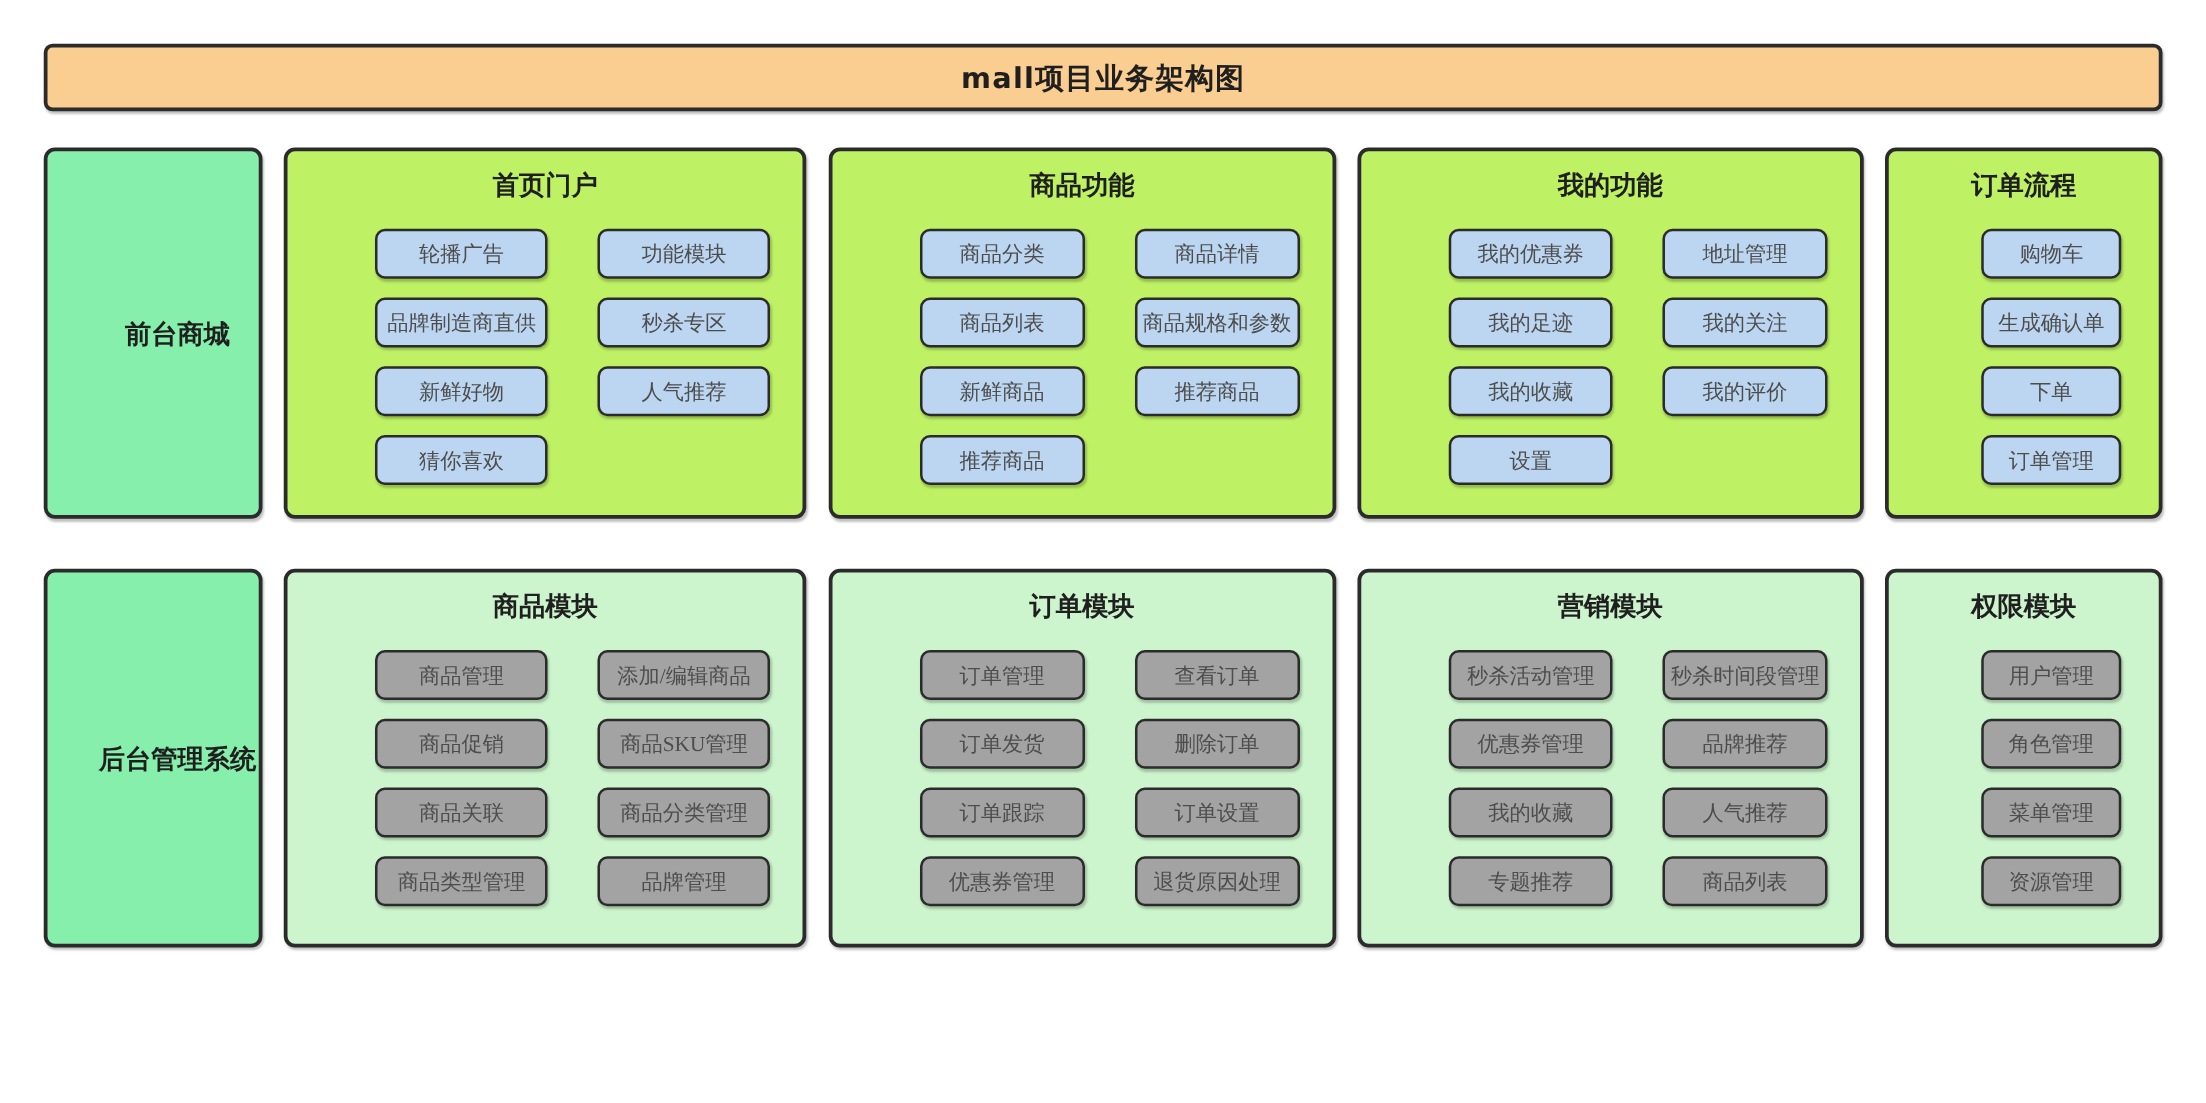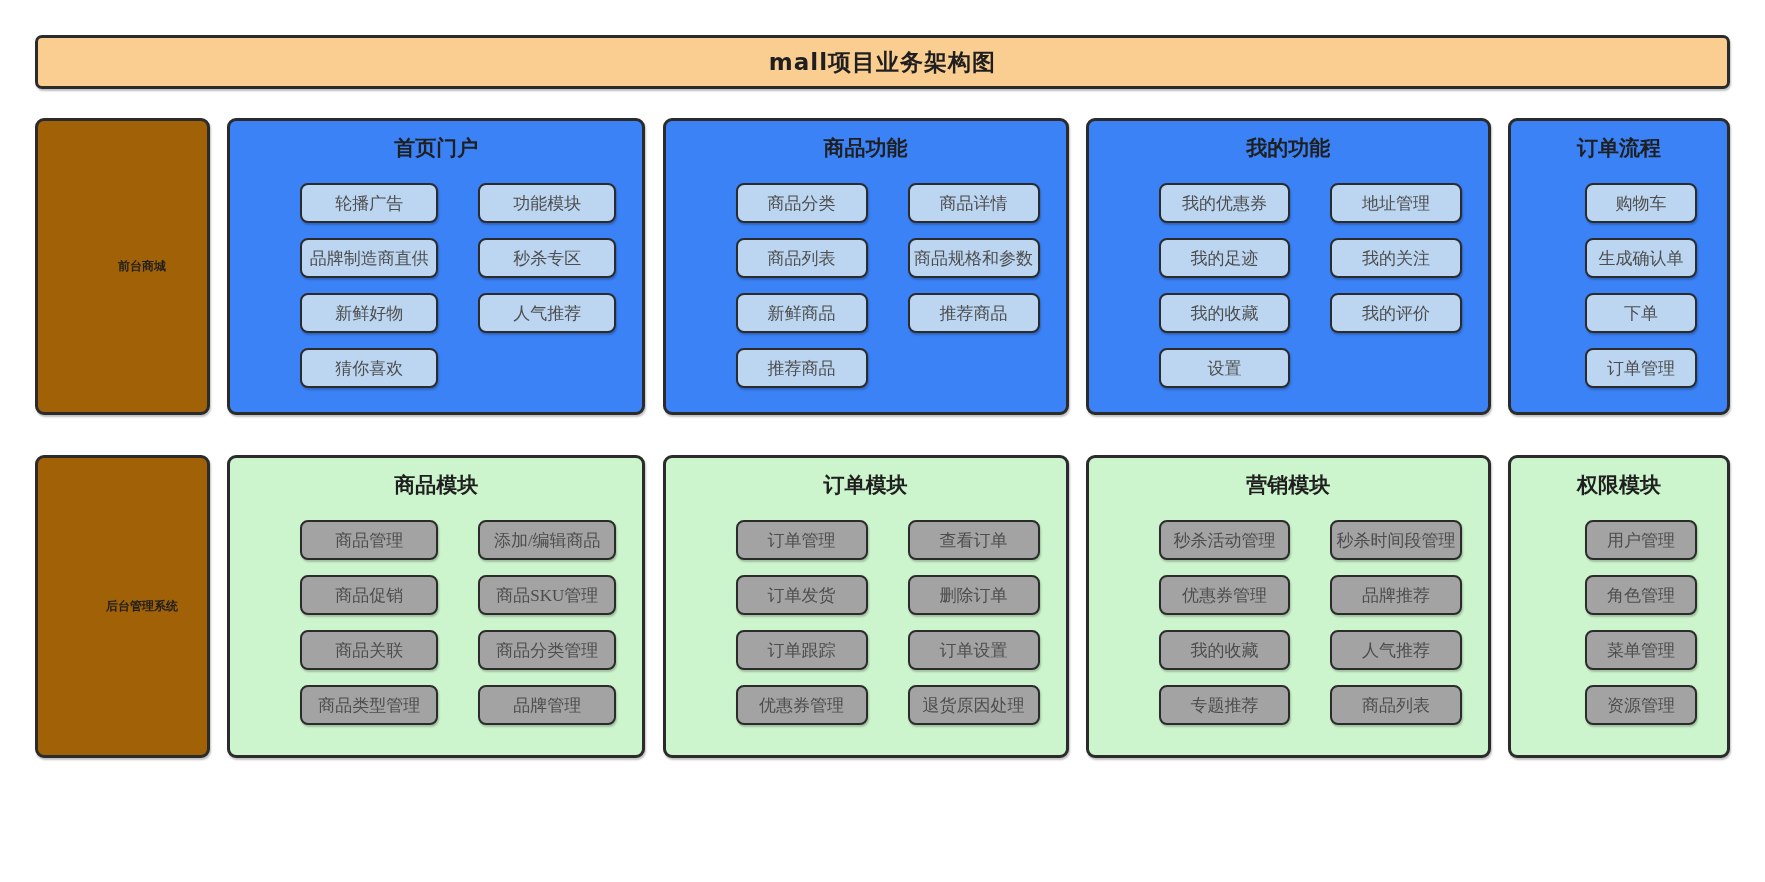--- a/index.html
+++ b/index.html
@@ -19,32 +19,32 @@
   .section {
     position:absolute; left:35px; width:1695px;
     display:flex; justify-content:space-between;
   }
   .section.top    { top:118px; height:297px; }
   .section.bottom { top:455px; height:303px; }
   .sidebar {
     width:175px; height:100%;
     border:3px solid #2b2b2b; border-radius:9px;
     display:flex; align-items:center; justify-content:center;
-    font-size:12px; font-weight:bold;
-    background:#a16207;
+    font-size:21px; font-weight:bold;
+    background:#86efac;
     box-shadow:1px 2px 2px rgba(0,0,0,.25);
     padding-left:39px;
   }
   .panels { display:contents; }
   .panel {
     height:100%; border:3px solid #2b2b2b; border-radius:9px;
     padding-top:12px;
     box-shadow:1px 2px 2px rgba(0,0,0,.25);
   }
-  .panel.yellow { background:#3b82f6; }
+  .panel.yellow { background:#bef264; }
   .panel.green  { background:#CDF5CD; }
   .panels .panel:nth-child(1){ width:418px; }
   .panels .panel:nth-child(2){ width:406px; }
   .panels .panel:nth-child(3){ width:405px; }
   .panels .panel:nth-child(4){ width:222px; }
   .panel-title {
     height:30px; line-height:30px; margin-bottom:20px;
     text-align:center; font-size:21px; font-weight:bold;
   }
   .btn-grid {

